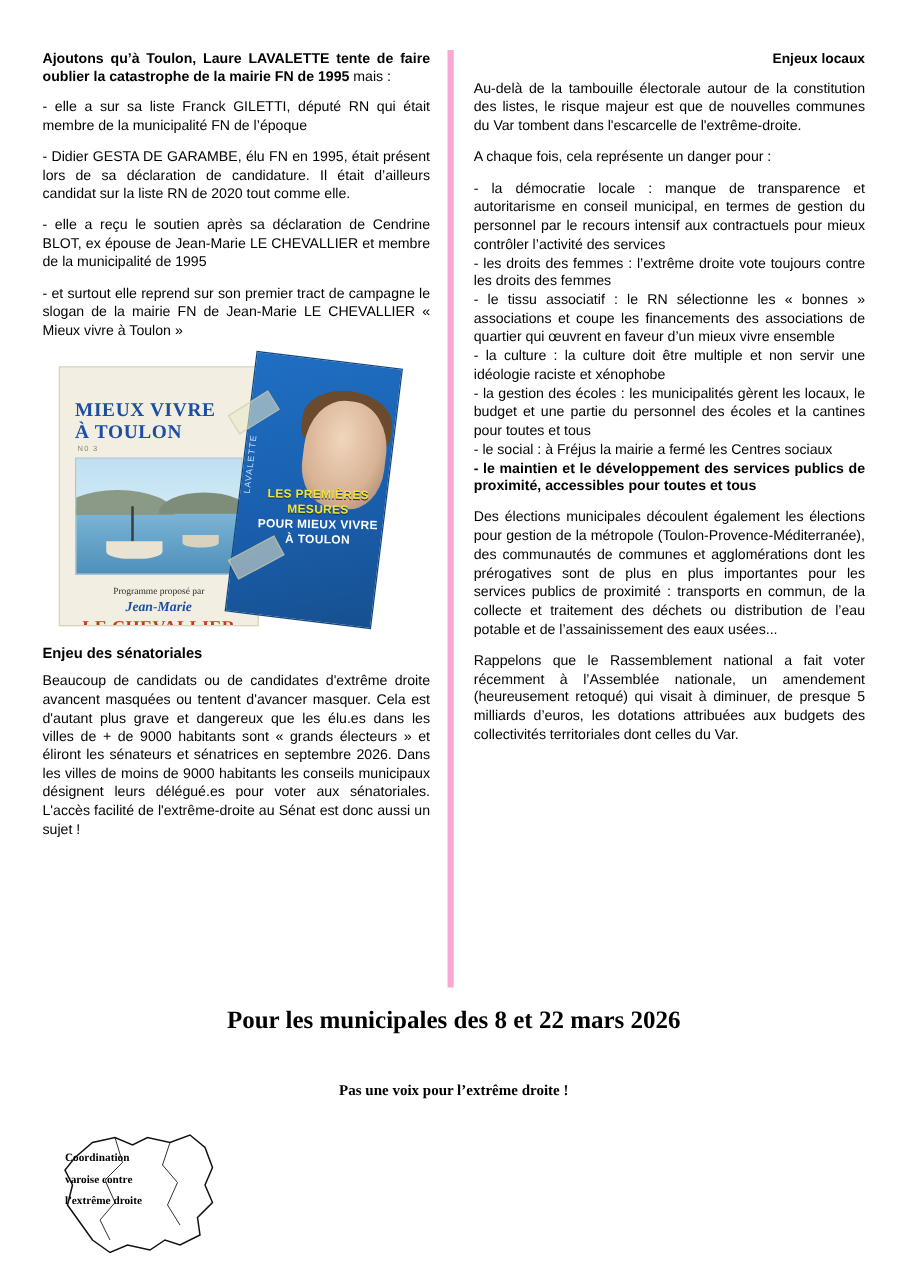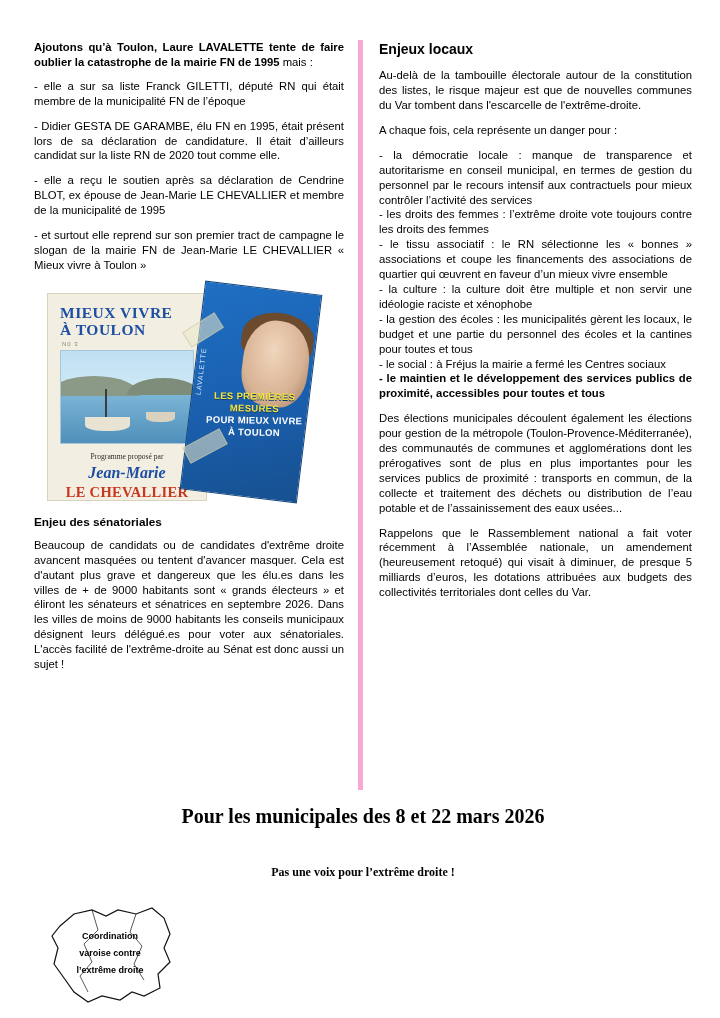--- a/index.html
+++ b/index.html
@@ -42,25 +42,25 @@
   p {
     margin: 0 0 10px 0;
     font-size: 11.3px;
     line-height: 1.32;
     text-align: justify;
     hyphens: auto;
   }
   .tight { margin-bottom: 0; }
   .bold { font-weight: bold; }
   h2.head {
-    font-size: 14px;
+    font-size: 11px;
     font-weight: bold;
     margin: 0 0 10px 0;
     line-height: 1.3;
-    text-align: left;
+    text-align: right;
   }
   h2.head-sub {
     font-size: 11.8px;
     font-weight: bold;
     margin: 8px 0 9px 0;
   }
   .lead {
     font-size: 11.3px;
     font-weight: bold;
     line-height: 1.32;
@@ -77,21 +77,21 @@
   }
   .tract {
     position: absolute;
     left: 13px;
     top: 6px;
     width: 160px;
     height: 208px;
     background: #f2efe2;
     border: 1px solid #d8d3bd;
     box-sizing: border-box;
-    padding: 10px 8px;
+    padding: 26px 8px;
     text-align: center;
     overflow: hidden;
   }
   .tract .t1 {
     font-family: "Liberation Serif", serif;
     color: #1d4ea2;
     font-weight: bold;
     font-size: 15.5px;
     letter-spacing: .5px;
     line-height: 1.12;
@@ -162,21 +162,21 @@
     font-family: "Liberation Serif", serif;
     font-size: 7.6px;
     color: #2b2b2b;
     margin-top: 8px;
   }
   .tract .name {
     font-family: "Liberation Serif", serif;
     font-style: italic;
     font-weight: bold;
     color: #1d4ea2;
-    font-size: 16px;
+    font-size: 11px;
     margin-top: 3px;
   }
   .tract .name2 {
     font-family: "Liberation Serif", serif;
     font-weight: bold;
     color: #c8371d;
     font-size: 14.5px;
     letter-spacing: .3px;
     margin-top: 2px;
   }
@@ -278,24 +278,23 @@
   .logo {
     width: 150px;
     position: relative;
     height: 120px;
     flex: 0 0 150px;
   }
   .logo svg { position: absolute; left: 6px; top: 2px; }
   .logo .ltext {
     position: absolute;
     left: 18px;
-    top: 30px;
+    top: 20px;
     width: 116px;
-    text-align: center;
-    font-family: Liberation Sans, sans-serif;
+    font-family: Liberation Serif, serif;
     font-weight: bold;
     font-size: 9px;
     line-height: 1.9;
   }
   .footer-main {
     flex: 1;
     text-align: center;
     padding-top: 18px;
   }
   .footer-main .f1 {

